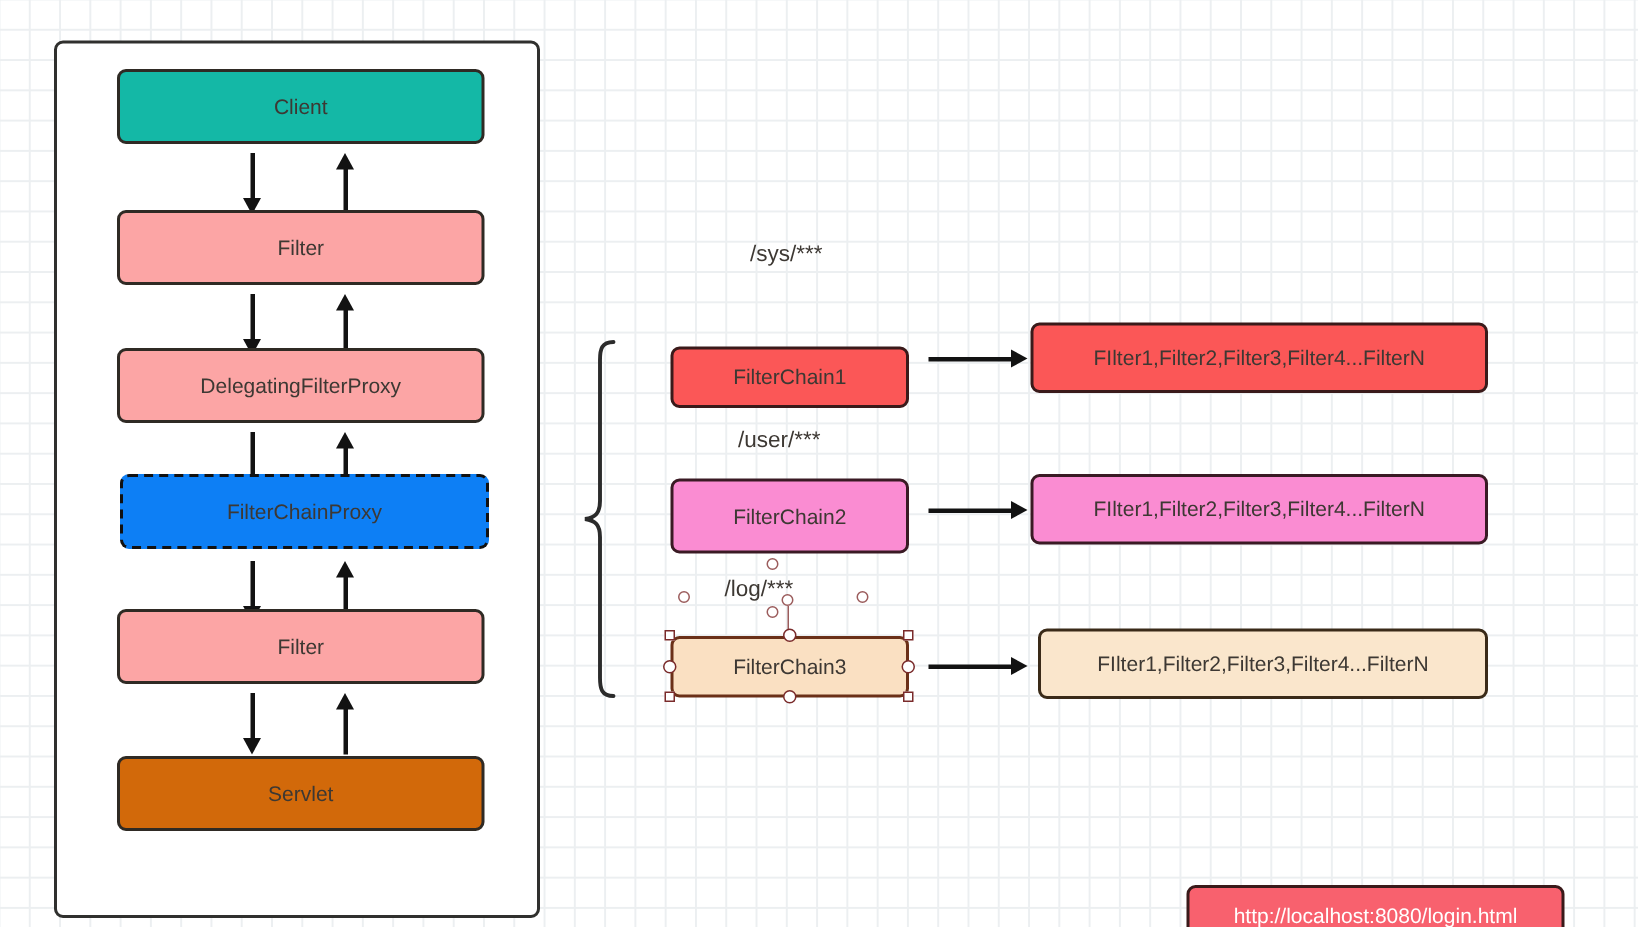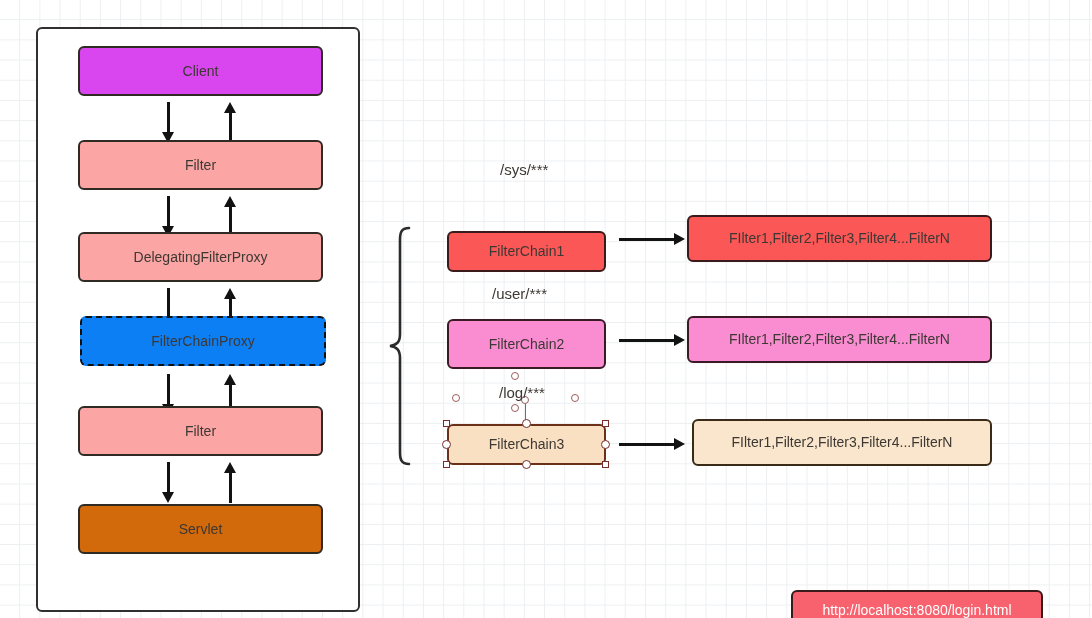--- a/index.html
+++ b/index.html
@@ -45,21 +45,21 @@
     height: 585px;
     box-sizing: border-box;
     background: #ffffff;
     border: 2px solid #30302e;
     border-radius: 6px;
   }
 
   .stack-box {
     border: 2px solid #2f2a24;
   }
-  .c-client   { background: #d946ef; }
+  .c-client   { background: #14b8a6; }
   .c-filter   { background: #fca5a5; }
   .c-servlet  { background: #d2690a; }
   .c-proxy    { background: #0d7ff5; border: 2px dashed #111111; }
 
   
   .varrow {
     position: absolute;
     width: 16px;
   }
   .varrow .shaft {
@@ -272,21 +272,21 @@
     <span>FIlter1,Filter2,Filter3,Filter4...FilterN</span>
   </div>
 
   <div class="conn-dot" style="left:511px; top:372px;"></div>
   <div class="conn-dot" style="left:452px; top:394px;"></div>
   <div class="conn-dot" style="left:571px; top:394px;"></div>
   <div class="conn-dot" style="left:511px; top:404px;"></div>
   <div class="conn-dot" style="left:521px; top:396px;"></div>
   <div class="conn-stem" style="left:525px; top:404px; height:23px;"></div>
 
-  <div class="path-label" style="left:483px; top:384px;margin-left:16px;">/log/***</div>
+  <div class="path-label" style="left:483px; top:384px;">/log/***</div>
 
   <div class="box chain3" style="left:447px; top:424px; width:159px; height:41px;">
     <span>FilterChain3</span>
   </div>
 
   <div class="sel-handle-sq" style="left:443px; top:420px;"></div>
   <div class="sel-handle-sq" style="left:602px; top:420px;"></div>
   <div class="sel-handle-sq" style="left:443px; top:461px;"></div>
   <div class="sel-handle-sq" style="left:602px; top:461px;"></div>
   <div class="sel-handle-ci" style="left:522px; top:419px;"></div>

